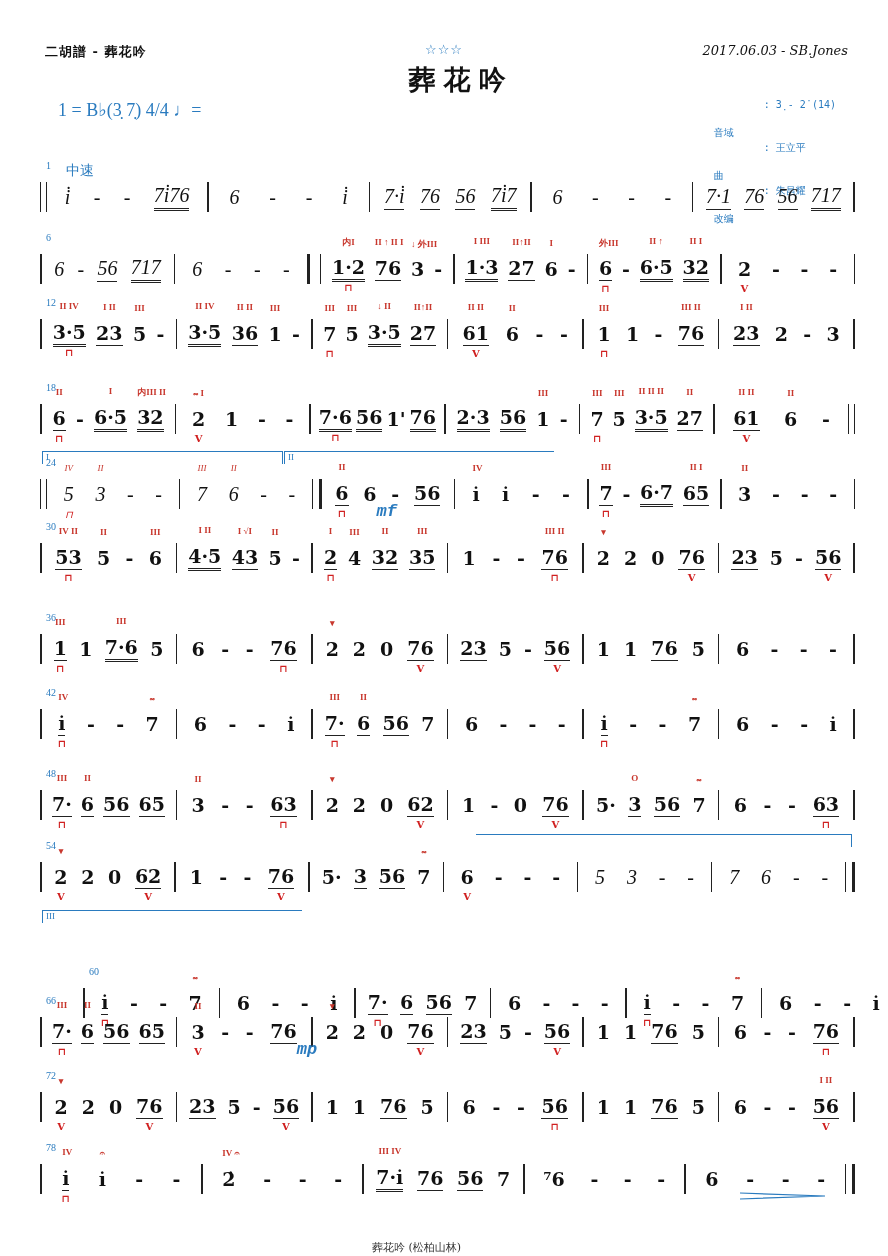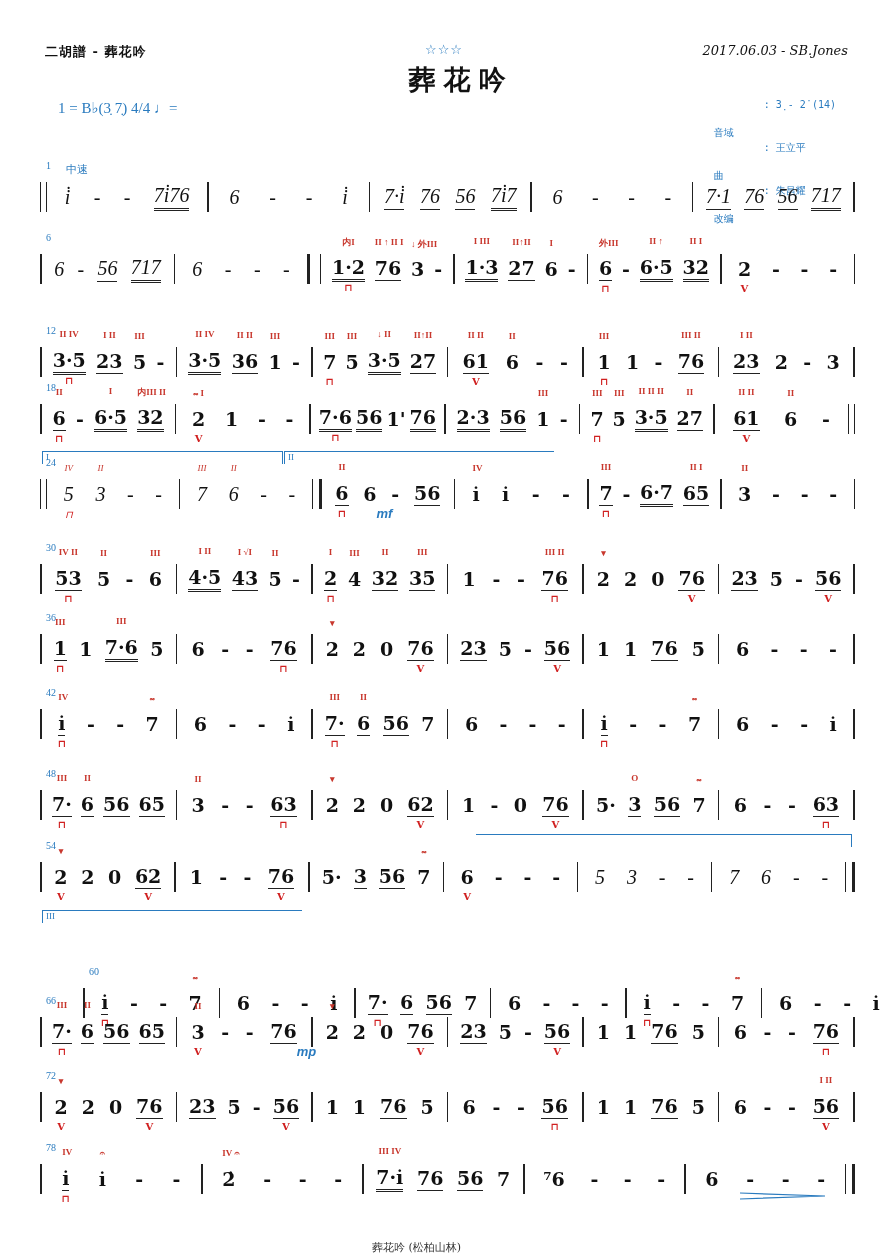--- a/index.html
+++ b/index.html
@@ -3,42 +3,42 @@
 <meta charset="utf-8">
 <style>
   html, body { margin: 0; padding: 0; background: #ffffff; }
   body { width: 888px; height: 1256px; position: relative; overflow: hidden;
          font-family: "DejaVu Serif", serif; color: #111; }
   .abs { position: absolute; }
   .hdr-left { left: 45px; top: 43px; font-size: 13px; font-weight: bold; font-family: "DejaVu Sans", sans-serif; letter-spacing: 1px; }
   .hdr-right { right: 40px; top: 43px; font-size: 13px; font-style: italic; font-family: "DejaVu Serif", serif; text-align: right; }
   .stars { left: 0; width: 888px; top: 42px; text-align: center; color: #2a7bbf; font-size: 13px; letter-spacing: 1px; }
   .title { left: 0; width: 888px; top: 62px; text-align: center; font-size: 27px; font-weight: bold; letter-spacing: 8px; font-family: "DejaVu Serif", serif; margin-left: 17px; }
-  .key { left: 58px; top: 99px; color: #2a7bbf; font-size: 15px; font-family: "Liberation Serif", serif; }
+  .key { left: 58px; top: 99px; color: #2a7bbf; font-size: 18px; font-family: "Liberation Serif", serif; }
   .credits { right: 52px; top: 97px; color: #2a7bbf; font-size: 10px; line-height: 15px; text-align: left; font-family: "DejaVu Sans Mono", monospace; }
   .credits .row { display: flex; }
   .credits .k { width: 44px; text-align: justify; margin-top: 28px; }
   .line { position: absolute; left: 40px; width: 815px; height: 58px; }
   .line-num { position: absolute; left: 6px; top: -8px; color: #2a7bbf; font-size: 10px; font-family: "Liberation Serif", serif; }
   .bars { position: absolute; left: 0; right: 0; top: 12px; height: 34px; display: flex; align-items: center; }
   .barline { width: 1.5px; height: 30px; background: #222; flex: none; }
   .barline.double { width: 5px; border-left: 1.5px solid #222; border-right: 1.5px solid #222; background: transparent; }
   .barline.final { width: 6px; border-left: 1.5px solid #222; border-right: 3.5px solid #222; background: transparent; }
   .barline.rep-start { width: 10px; border-left: 3.5px solid #222; border-right: 1.5px solid #222; background: transparent; position: relative; }
   .measure { flex: 1; display: flex; align-items: center; justify-content: space-around; padding: 0 6px; position: relative; }
   .note { font-size: 19px; font-weight: bold; font-family: "DejaVu Serif", serif; white-space: pre; position: relative; }
   .note.italic { font-style: italic; font-weight: normal; font-family: "Liberation Serif", serif; font-size: 20px; }
   .note.ul1 { border-bottom: 1.5px solid #222; padding-bottom: 1px; }
   .note.ul2 { border-bottom: 3.5px double #222; padding-bottom: 1px; }
   .ann { position: absolute; top: -20px; left: 0; width: 100%; text-align: center; color: #c8372d; font-size: 9px; font-family: "Liberation Serif", serif; white-space: nowrap; }
   .bow { position: absolute; bottom: -14px; left: 50%; transform: translateX(-50%); color: #d02020; font-size: 10px; }
   .volta { position: absolute; border-top: 1.5px solid #2a7bbf; border-left: 1.5px solid #2a7bbf; height: 12px; color: #2a7bbf; font-size: 9px; padding-left: 3px; font-family: "Liberation Serif", serif; }
   .volta.closed-right { border-right: 1.5px solid #2a7bbf; }
-  .dyn { position: absolute; bottom: -16px; color: #2a7bbf; font-size: 13px; font-style: italic; font-weight: bold; font-family: Liberation Sans, sans-serif; margin-top: 23px; }
-  .tempo { position: absolute; left: 26px; top: -6px; color: #2a7bbf; font-size: 11px; }
+  .dyn { position: absolute; bottom: -16px; color: #2a7bbf; font-size: 17px; font-style: italic; font-weight: bold; font-family: Liberation Mono, monospace; margin-top: 23px; }
+  .tempo { position: absolute; left: 26px; top: -6px; color: #2a7bbf; font-size: 14px; }
   .footer-title { left: 372px; top: 1220px; font-size: 11px; color: #333; font-family: "DejaVu Serif", serif; margin-top: 20px; }
   .footer-url { right: 26px; top: 1292px; font-size: 17px; font-weight: bold; font-style: italic; font-family: Liberation Sans, sans-serif; color: #111; text-align: center; }
   .hairpin { position: absolute; left: 740px; top: 1192px; width: 85px; height: 8px; }
 </style>
 </head>
 <body>
 
 <div class="abs hdr-left">二胡譜 - 葬花吟</div>
 <div class="abs hdr-right">2017.06.03 - SB.Jones</div>
 <div class="abs stars">☆☆☆</div>
@@ -146,21 +146,21 @@
         <div class="barline"></div>
         <div class="measure">
           <span class="note">2<span class="bow">V</span></span>
           <span class="note">-</span>
           <span class="note">-</span>
           <span class="note">-</span>
         </div>
         <div class="barline"></div>
       </div>
     </div>
-    <div class="line" style="top: 333px;">
+    <div class="line" style="top: 305px;">
       <div class="line-num">12</div>
       <div class="bars">
         <div class="barline"></div>
         <div class="measure">
           <span class="note ul2">3·5<span class="ann">II IV</span><span class="bow">⊓</span></span>
           <span class="note ul1">23<span class="ann">I II</span></span>
           <span class="note">5<span class="ann">III</span></span>
           <span class="note">-</span>
         </div>
         <div class="barline"></div>
@@ -291,21 +291,21 @@
           <span class="note">3<span class="ann">II</span></span>
           <span class="note">-</span>
           <span class="note">-</span>
           <span class="note">-</span>
         </div>
         <div class="barline"></div>
       </div>
       <div class="volta closed-right" style="left: 2px; top: -14px; width: 236px;">I</div>
       <div class="volta" style="left: 244px; top: -14px; width: 266px;">II</div>
     </div>
-    <div class="line" style="top: 550px;">
+    <div class="line" style="top: 529px;">
       <div class="line-num">30</div>
       <div class="bars">
         <div class="barline"></div>
         <div class="measure">
           <span class="note ul1">53<span class="ann">IV II</span><span class="bow">⊓</span></span>
           <span class="note">5<span class="ann">II</span></span>
           <span class="note">-</span>
           <span class="note">6<span class="ann">III</span></span>
         </div>
         <div class="barline"></div>

